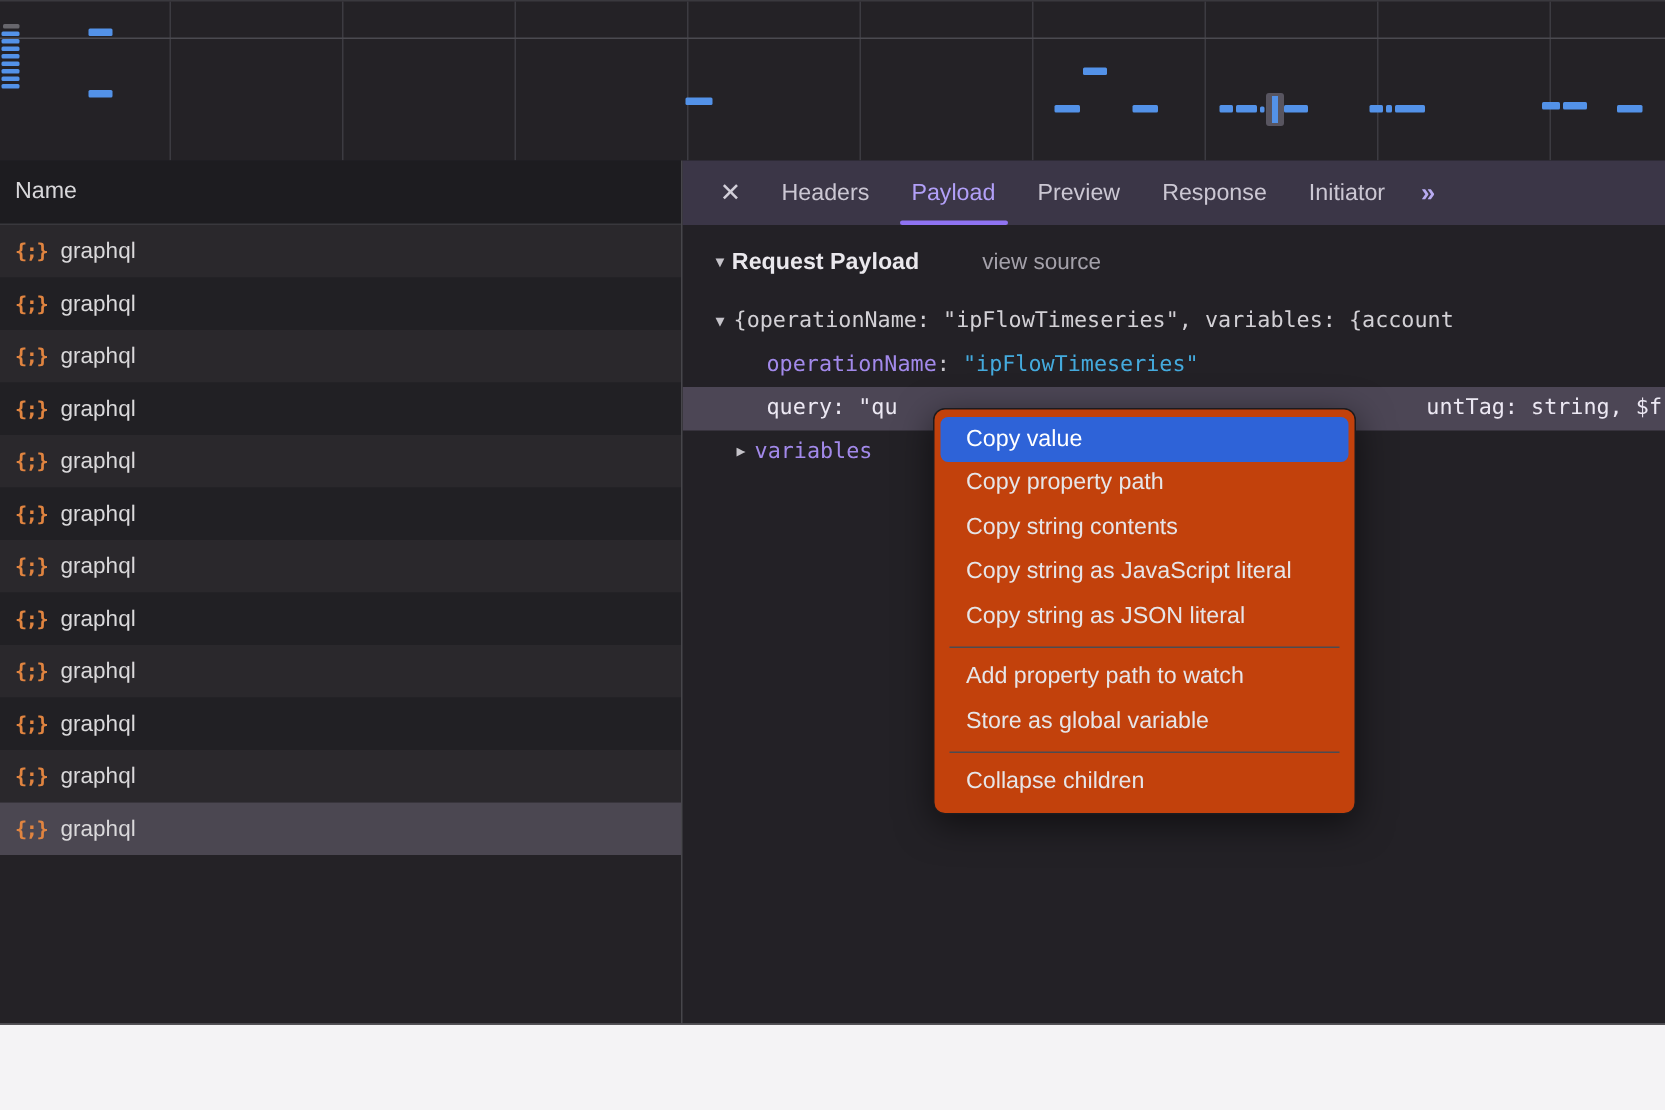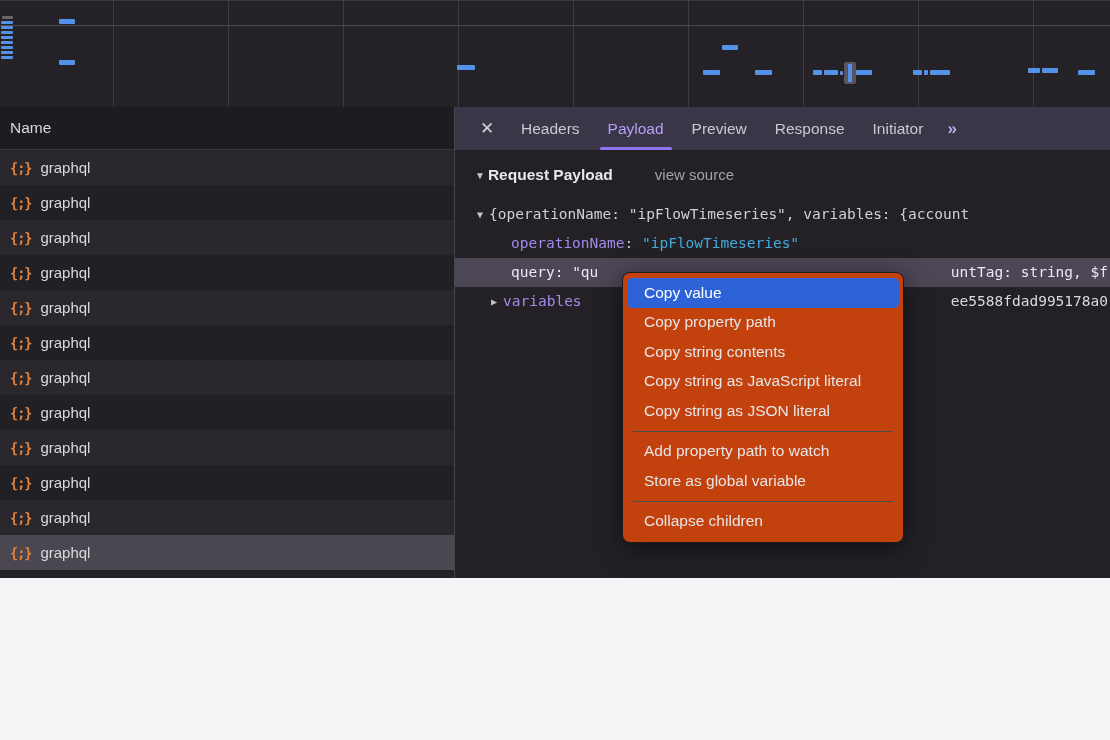--- a/index.html
+++ b/index.html
@@ -1,18 +1,18 @@
 <!DOCTYPE html>
 <html><head>
 <meta charset="utf-8">
 <style>
   * { margin:0; padding:0; box-sizing:border-box; }
   html,body { width:1110px; height:740px; background:#f4f3f5; overflow:hidden;
               font-family:"Liberation Sans", sans-serif; }
-  .app { position:absolute; left:0; top:0; width:1110px; height:578px; background:#232126; overflow:hidden; }
+  .app { position:absolute; left:0; top:0; width:1110px; height:683px; background:#232126; overflow:hidden; }
 
   
   .overview { position:absolute; left:0; top:0; width:1110px; height:107px; background:#242226; border-top:1px solid #3a393e; }
   .ov-grid-v { position:absolute; top:0; bottom:0; width:1px; background:#3c3b41; }
   .ov-grid-h { position:absolute; left:0; right:0; height:1px; background:#4b4a50; }
   .ov-bar { position:absolute; border-radius:1px; }
   .ov-bar.blue { background:#5392e8; }
   .ov-bar.gray { background:#67666c; }
   .ov-marker { position:absolute; background:#585560; border-radius:2px; }
   .ov-marker .stick { position:absolute; left:4px; top:2px; width:4px; bottom:2px; background:#5392e8; }
@@ -206,21 +206,20 @@
           </div>
           <div class="tree-row ind-2">
             <span class="key">operationName</span><span class="punct">:</span>&nbsp;<span class="str">"ipFlowTimeseries"</span>
           </div>
           <div class="tree-row ind-2 row-selected">
             <span class="key">query</span><span class="punct">:</span>&nbsp;<span class="str">"qu</span>
             <span class="right-frag frag-light">untTag: string, $f</span>
           </div>
           <div class="tree-row ind-2b">
             <span class="tri">▶</span><span class="key">variables</span>
-            <span class="right-frag frag-white">ee5588fdad995178a0</span>
           </div>
         </div>
       </div>
     </div>
 
     <div class="divider-v"></div>
   </div>
 
   <div class="footer">
     <div class="divider-v"></div>

